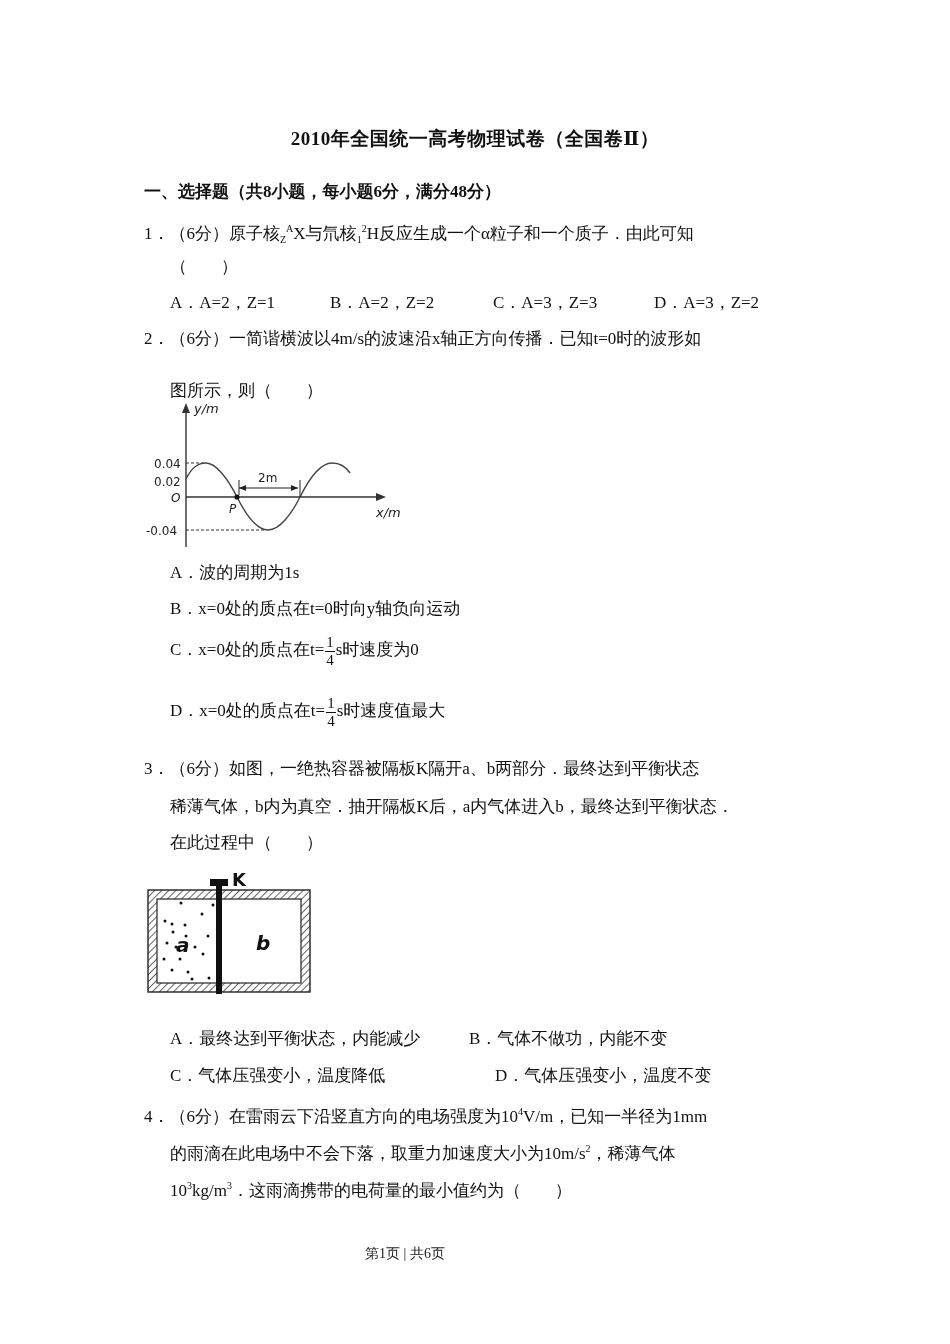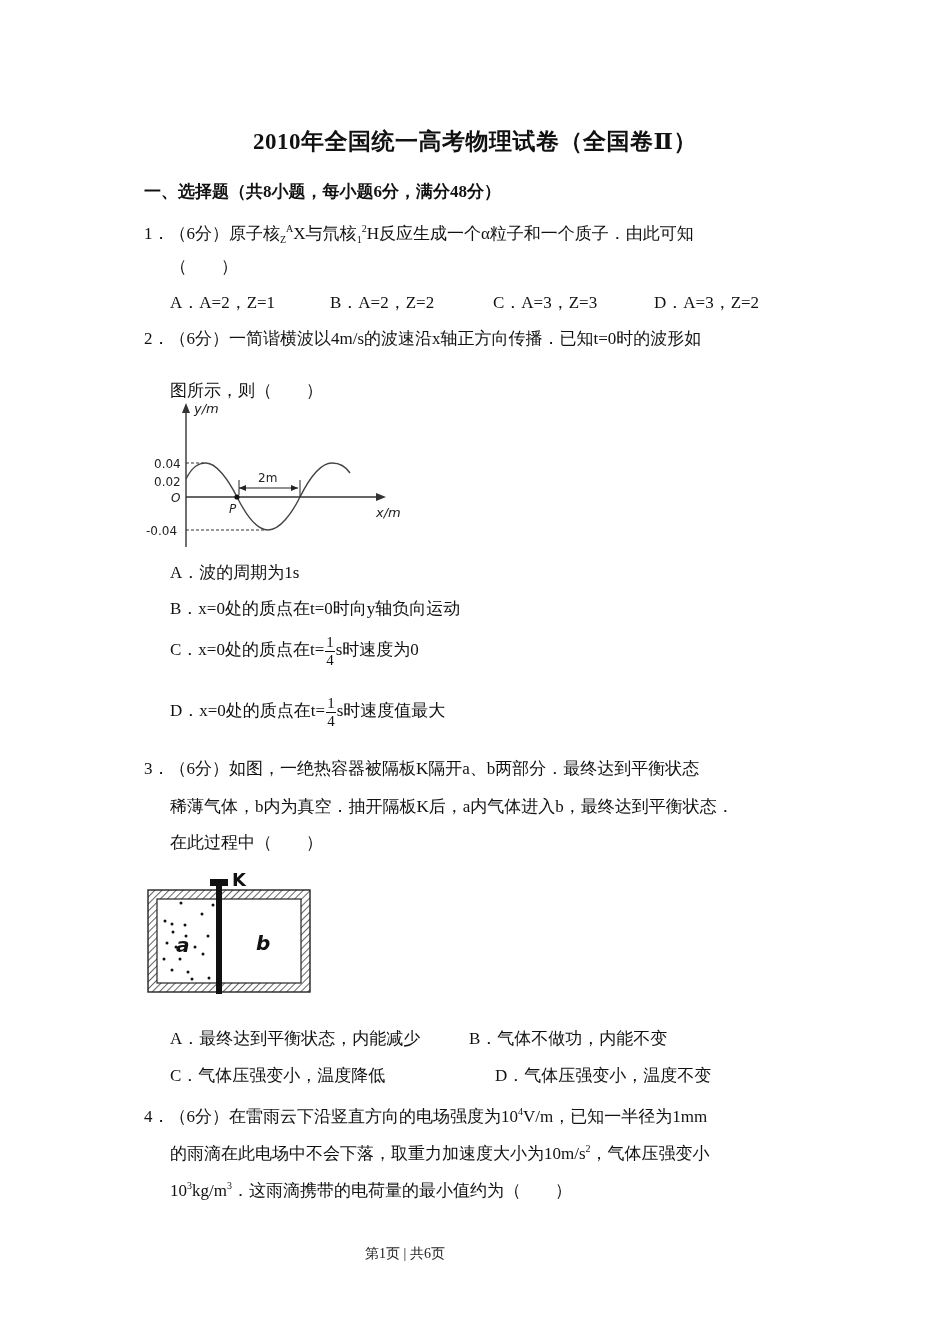--- a/index.html
+++ b/index.html
@@ -1,19 +1,19 @@
 <!DOCTYPE html>
 <html><head>
 <meta charset="utf-8">
 <style>
   html, body { margin: 0; padding: 0; background: #ffffff; }
   body { width: 950px; height: 1344px; position: relative; overflow: hidden;
          font-family: "Liberation Serif", "DejaVu Serif", serif; color: #111; }
   .abs { position: absolute; white-space: nowrap; }
-  .title { left: 0; width: 950px; top: 126px; text-align: center; font-size: 23px; font-weight: bold; letter-spacing: 0.5px; }
+  .title { left: 0; width: 950px; top: 126px; text-align: center; font-size: 19px; font-weight: bold; letter-spacing: 0.5px; }
   .section { left: 144px; top: 180px; font-size: 17px; font-weight: bold; }
   .line { font-size: 17px; line-height: 24px; }
   .sup { font-size: 10px; vertical-align: 7px; }
   .sub { font-size: 10px; vertical-align: -4px; }
   .frac { display: inline-block; vertical-align: middle; text-align: center; font-size: 15px; line-height: 17px; margin: 0 1px; }
   .frac .num { display: block; border-bottom: 1px solid #111; padding: 0 1px; }
   .frac .den { display: block; }
   .footer { left: 0; width: 810px; top: 1245px; text-align: center; font-size: 14px; color: #222; }
   svg text { font-family: "DejaVu Sans", sans-serif; }
 </style>
@@ -128,20 +128,20 @@
   <div class="abs line" style="left:469px; top:1027px;">B．气体不做功，内能不变</div>
   <div class="abs line" style="left:170px; top:1064px;">C．气体压强变小，温度降低</div>
   <div class="abs line" style="left:495px; top:1064px;">D．气体压强变小，温度不变</div>
 </div>
 
 <div>
   <div class="abs line" style="left:144px; top:1100px;">
     <span>4．</span><span>（6分）</span><span>在雷雨云下沿竖直方向的电场强度为10</span><span class="sup">4</span><span>V/m，已知一半径为1mm</span>
   </div>
   <div class="abs line" style="left:170px; top:1137px;">
-    <span>的雨滴在此电场中不会下落，取重力加速度大小为10m/s</span><span class="sup">2</span><span>，气体压强变小</span>
+    <span>的雨滴在此电场中不会下落，取重力加速度大小为10m/s</span><span class="sup">2</span><span>，稀薄气体</span>
   </div>
   <div class="abs line" style="left:170px; top:1174px;">
     <span>10</span><span class="sup">3</span><span>kg/m</span><span class="sup">3</span><span>．这雨滴携带的电荷量的最小值约为（　　）</span>
   </div>
 </div>
 
 <div class="abs footer">第1页 | 共6页</div>
 
 </body></html>

